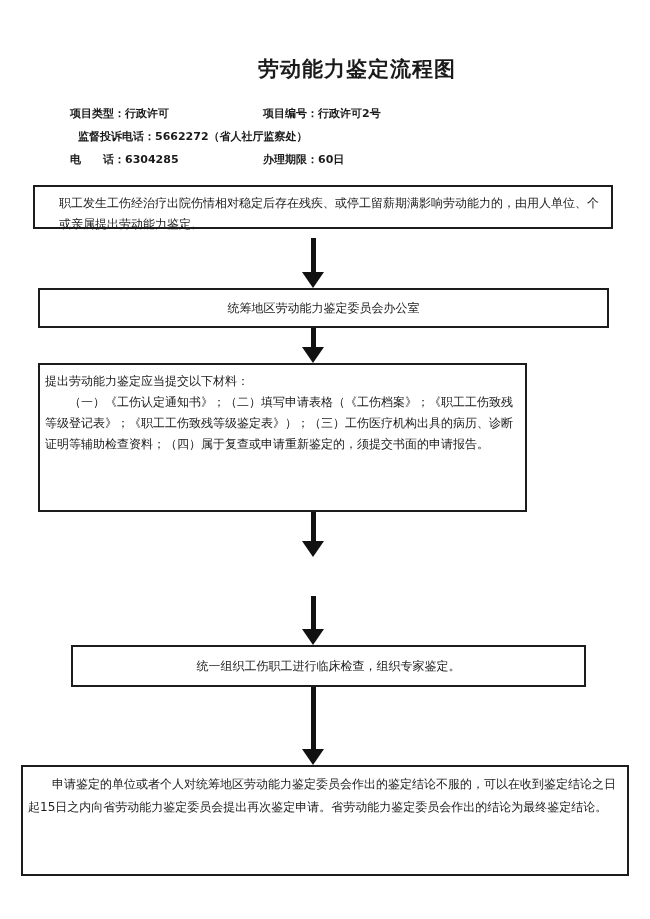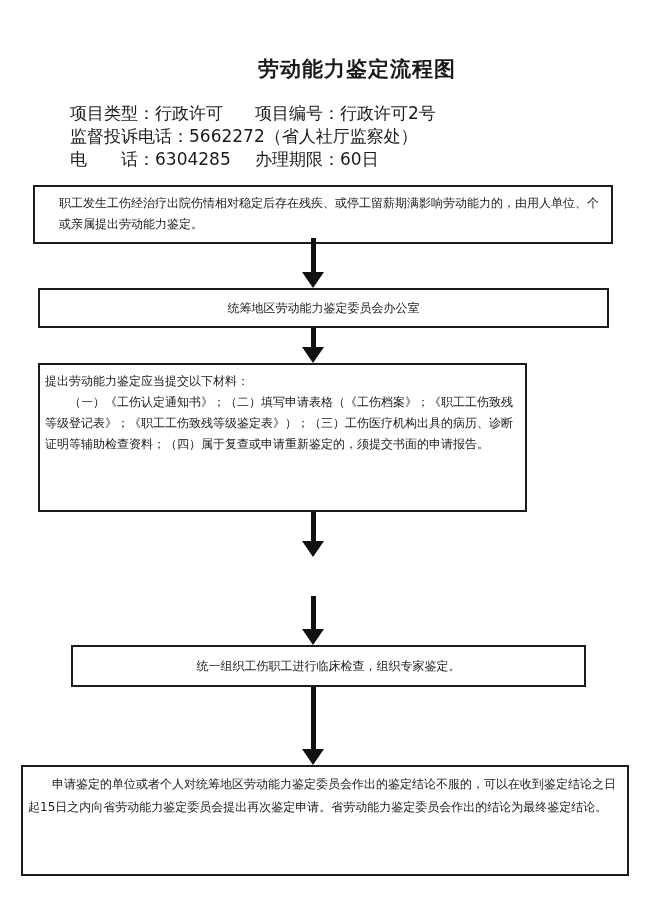--- a/index.html
+++ b/index.html
@@ -25,35 +25,36 @@
     font-size: 21px;
     font-weight: bold;
     letter-spacing: 1px;
     padding-left: 32px;
   }
   .info-block {
     position: absolute;
     left: 70px;
     top: 102px;
     width: 520px;
-    font-size: 17px;
-    font-weight: 400;
+    font-size: 11px;
+    font-weight: 700;
     line-height: 23px;
   }
   .info-row {
     display: flex;
   }
   .info-left {
     width: 185px;
     flex: 0 0 185px;
     white-space: pre;
   }
   .info-right {
     flex: 1;
     white-space: pre;
+    margin-left: 8px;
   }
   .flow-box {
     position: absolute;
     box-sizing: border-box;
     border: 2px solid #1c1c1c;
     background: #ffffff;
     font-size: 12px;
     line-height: 21px;
   }
   .flow-box.left-text {
@@ -114,21 +115,21 @@
     </div>
     <div class="info-row">
       <div class="info-right">监督投诉电话：5662272（省人社厅监察处）</div>
     </div>
     <div class="info-row">
       <div class="info-left">电　　话：6304285</div>
       <div class="info-right">办理期限：60日</div>
     </div>
   </div>
 
-  <div class="flow-box left-text" style="left:33px; top:185px; width:580px; height:59px;padding-left:24px;">
+  <div class="flow-box left-text" style="left:33px; top:185px; width:580px; height:44px;padding-left:24px;">
     <p>职工发生工伤经治疗出院伤情相对稳定后存在残疾、或停工留薪期满影响劳动能力的，由用人单位、个或亲属提出劳动能力鉴定。</p>
   </div>
 
   <div class="arrow" style="left:302px; top:238px; height:50px;">
     <div class="arrow-stem"></div>
     <div class="arrow-head"></div>
   </div>
 
   <div class="flow-box center-text" style="left:38px; top:288px; width:571px; height:40px;">
     <p>统筹地区劳动能力鉴定委员会办公室</p>

